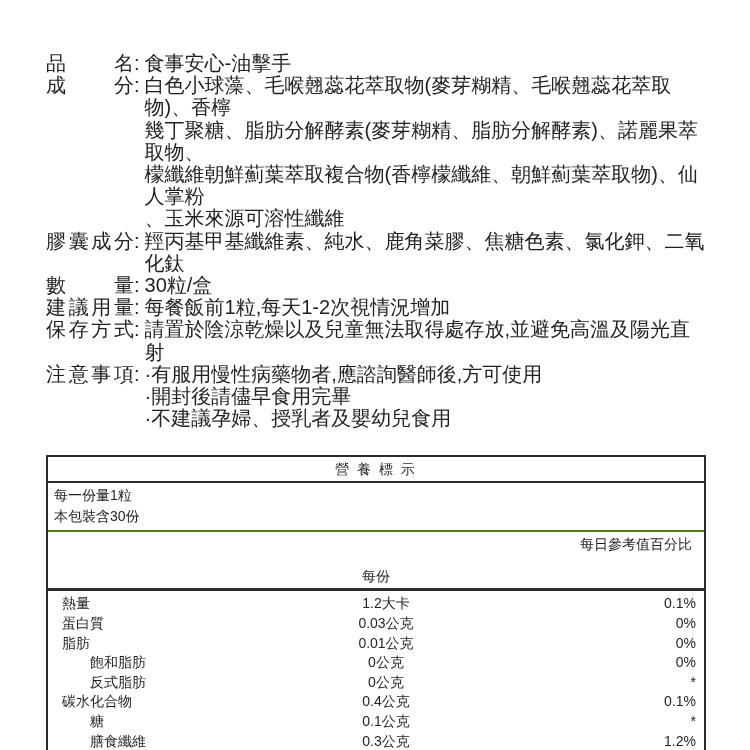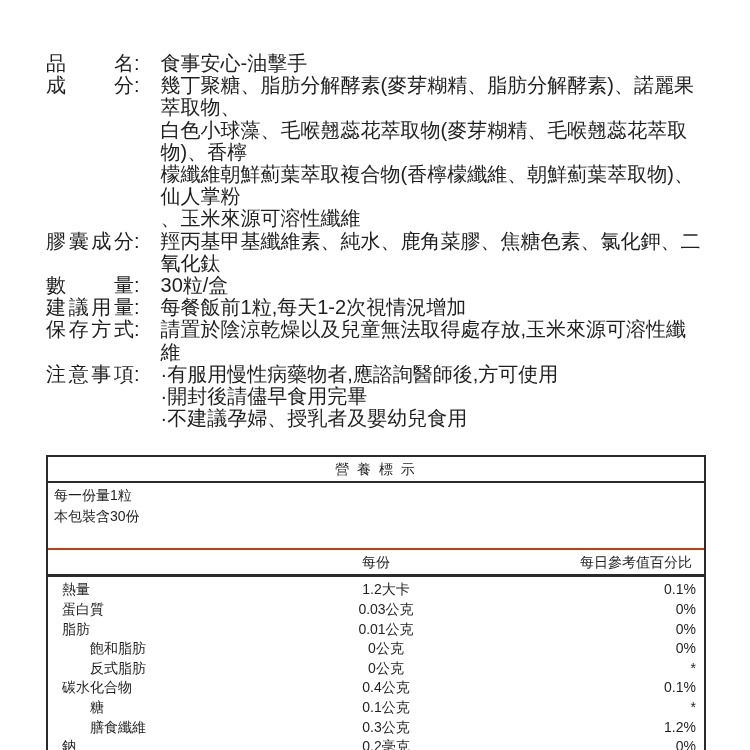--- a/index.html
+++ b/index.html
@@ -17,47 +17,47 @@
   .info-block { padding-top: 52px; font-size: 20px; line-height: 22.2px; }
   .info-row { display: flex; align-items: flex-start; }
   .info-label {
     flex: 0 0 88px;
     text-align: justify;
     text-align-last: justify;
     white-space: nowrap;
     overflow: hidden;
   }
   .info-colon { flex: 0 0 auto; }
-  .info-value { margin-left: 21px; flex: 1 1 auto; }
+  .info-value { margin-left: 5px; flex: 1 1 auto; }
 
   
   .nt {
     margin-top: 26px;
     border: 2px solid #2b2b2b;
     font-size: 14px;
   }
   .nt-title {
     text-align: center;
     line-height: 23px;
     padding-top: 1px;
     border-bottom: 2px solid #2b2b2b;
     letter-spacing: 2px;
   }
   .nt-serving {
-    padding: 2px 6px 21px 6px;
+    padding: 2px 6px 3px 6px;
     line-height: 21px;
-    border-bottom: 2px solid #c2410c;
+    border-bottom: 2px solid #4d7c0f;
   }
   .nt-cols {
     display: grid;
     grid-template-columns: 1fr 210px 1fr;
     line-height: 24px;
     border-bottom: 3px solid #2b2b2b;
   }
-  .nt-col-serving { grid-column: 2; text-align: center; }
+  .nt-col-serving { grid-column: 2; text-align: center; margin-top: 32px; }
   .nt-col-dv { grid-column: 3; text-align: right; padding-right: 12px; }
   .nt-body { padding: 3px 0 4px 0; }
   .nt-row {
     display: grid;
     grid-template-columns: 225px 210px 1fr;
     line-height: 19.6px;
     margin-left: 8px;
   }
   .nt-name { padding-left: 6px; white-space: nowrap; }
   .nt-name.indent { padding-left: 34px; }
@@ -80,22 +80,22 @@
           <span class="info-colon">: </span>
         <div class="info-value">
           <div>食事安心-油擊手</div>
         </div>
       </div>
 
       <div class="info-row">
         <span class="info-label">成分</span>
           <span class="info-colon">: </span>
         <div class="info-value">
+          <div>白色小球藻、毛喉翹蕊花萃取物(麥芽糊精、毛喉翹蕊花萃取物)、香檸</div>
           <div>幾丁聚糖、脂肪分解酵素(麥芽糊精、脂肪分解酵素)、諾麗果萃取物、</div>
-          <div>白色小球藻、毛喉翹蕊花萃取物(麥芽糊精、毛喉翹蕊花萃取物)、香檸</div>
           <div>檬纖維朝鮮薊葉萃取複合物(香檸檬纖維、朝鮮薊葉萃取物)、仙人掌粉</div>
           <div>、玉米來源可溶性纖維</div>
         </div>
       </div>
 
       <div class="info-row">
         <span class="info-label">膠囊成分</span>
           <span class="info-colon">: </span>
         <div class="info-value">
           <div>羥丙基甲基纖維素、純水、鹿角菜膠、焦糖色素、氯化鉀、二氧化鈦</div>
@@ -115,21 +115,21 @@
           <span class="info-colon">: </span>
         <div class="info-value">
           <div>每餐飯前1粒,每天1-2次視情況增加</div>
         </div>
       </div>
 
       <div class="info-row">
         <span class="info-label">保存方式</span>
           <span class="info-colon">: </span>
         <div class="info-value">
-          <div>請置於陰涼乾燥以及兒童無法取得處存放,玉米來源可溶性纖維</div>
+          <div>請置於陰涼乾燥以及兒童無法取得處存放,並避免高溫及陽光直射</div>
         </div>
       </div>
 
       <div class="info-row">
         <span class="info-label">注意事項</span>
           <span class="info-colon">: </span>
         <div class="info-value">
           <div>·有服用慢性病藥物者,應諮詢醫師後,方可使用</div>
           <div>·開封後請儘早食用完畢</div>
           <div>·不建議孕婦、授乳者及嬰幼兒食用</div>

